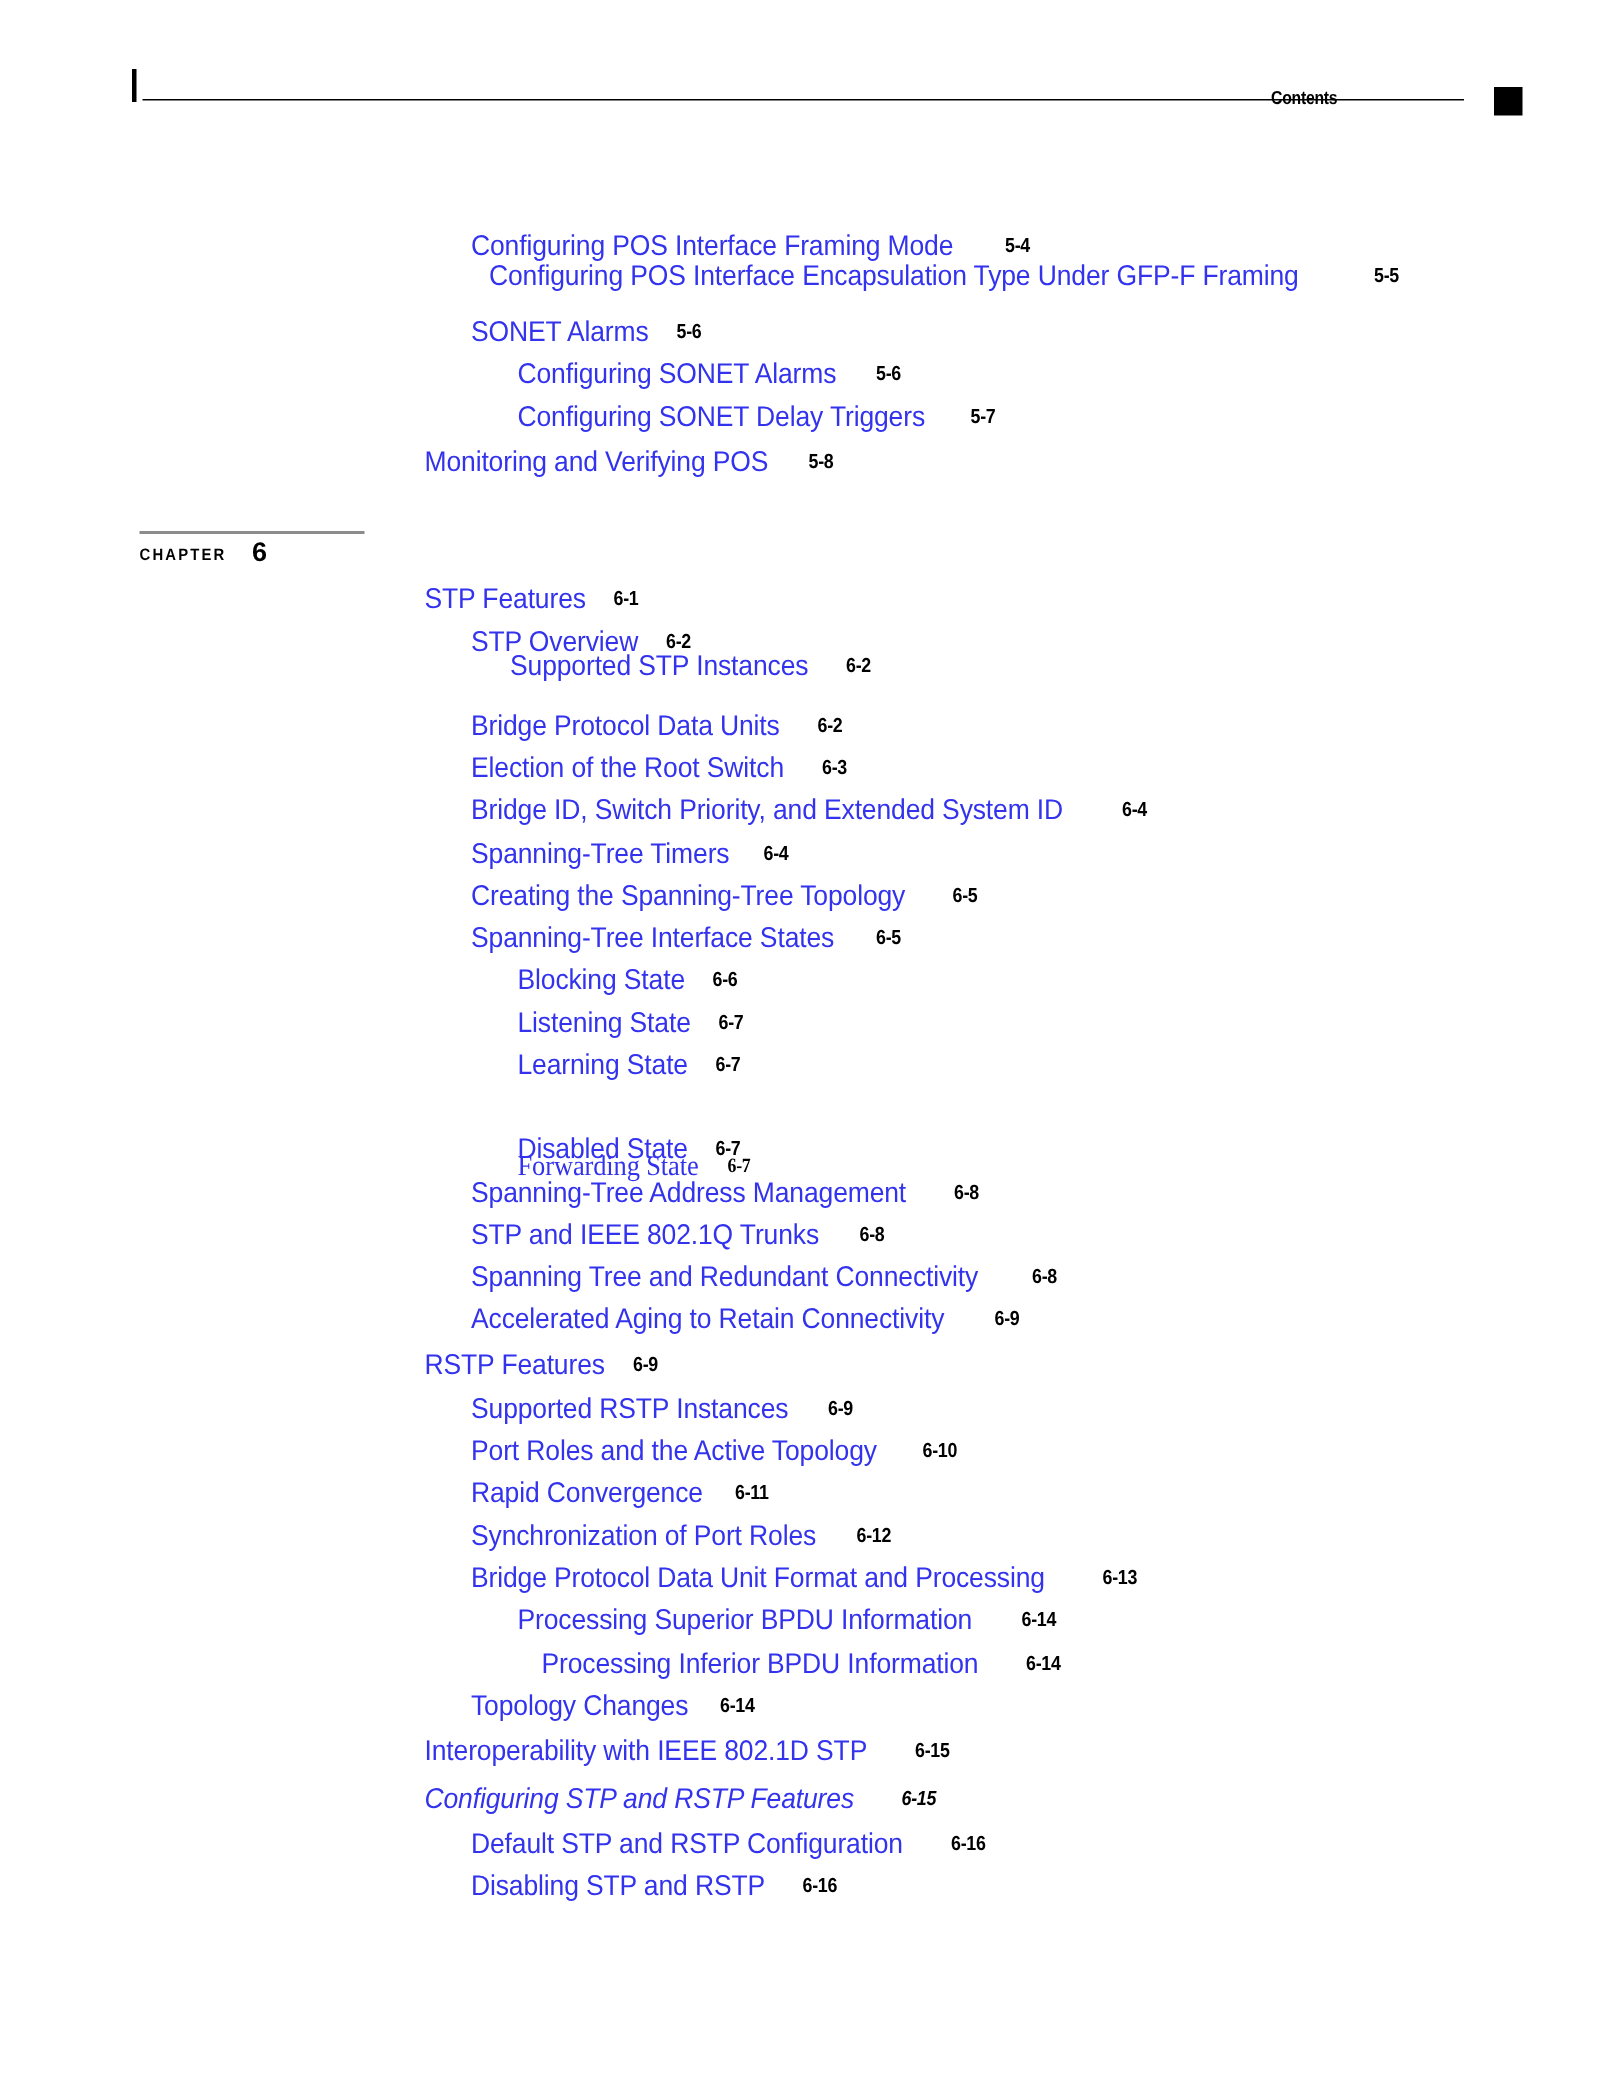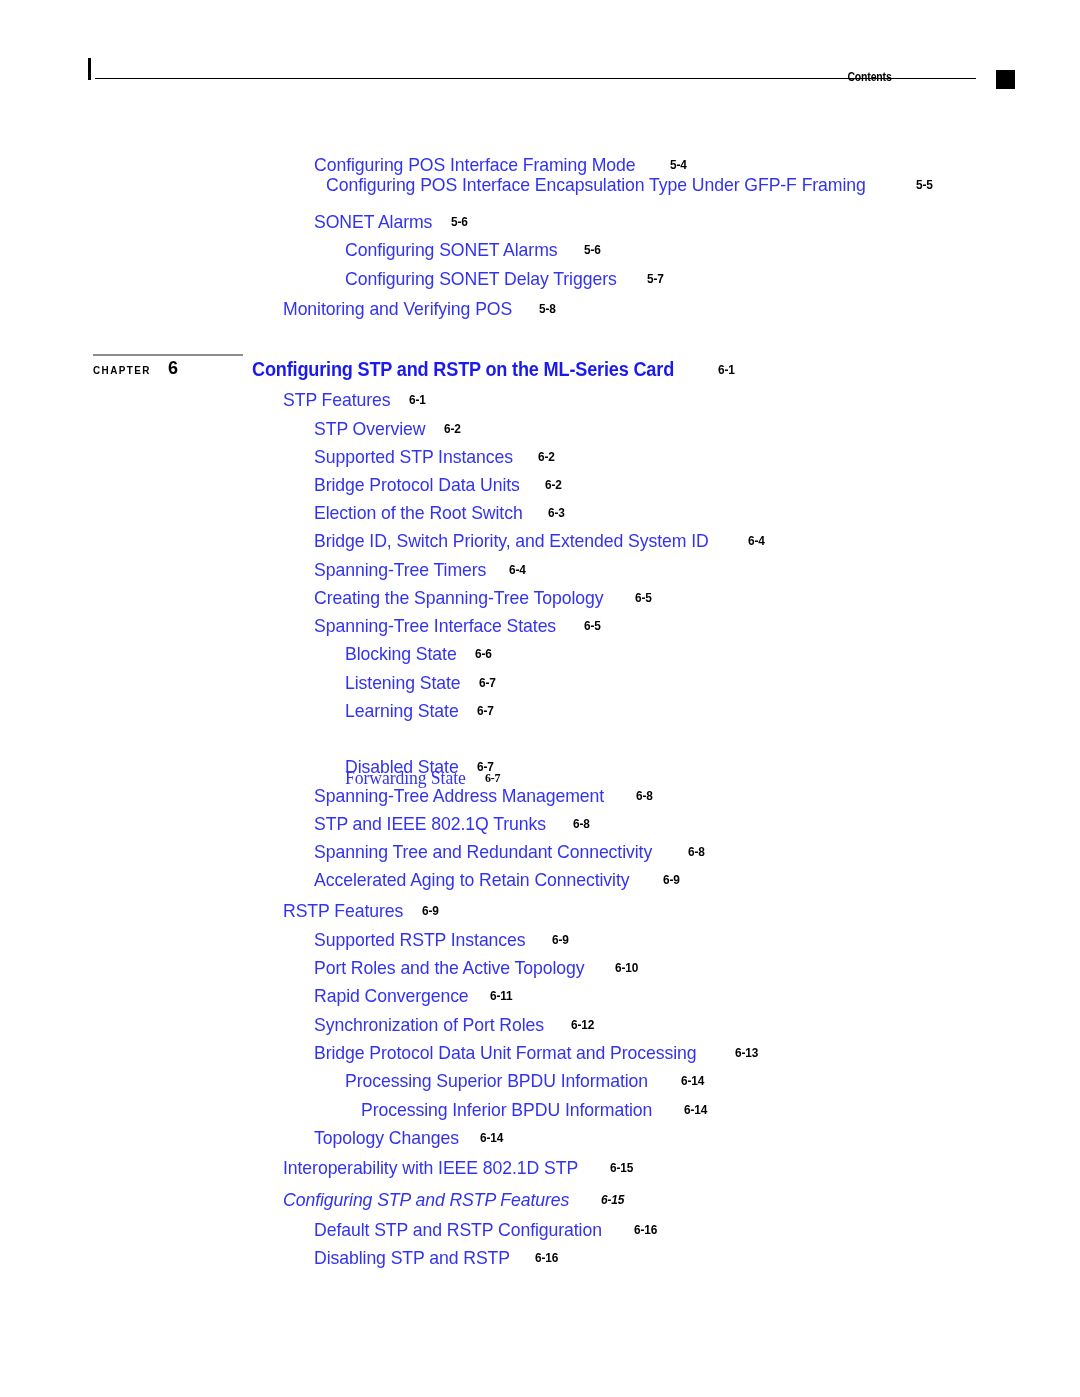--- a/index.html
+++ b/index.html
@@ -13,21 +13,21 @@
     position: relative;
     font-family: "Liberation Sans", sans-serif;
     color: #000000;
     overflow: hidden;
   }
 
   
   #page-header {
     position: absolute;
     left: 0;
-    top: 16px;
+    top: 4px;
     width: 980px;
     height: 90px;
   }
   #header-tick {
     position: absolute;
     left: 88px;
     top: 42px;
     width: 3px;
     height: 22px;
     background: #000;
@@ -177,21 +177,21 @@
 
 <div id="toc">
     <div class="toc-line lvl2" style="top: 155px;"><span class="ttl">Configuring POS Interface Framing Mode</span><span class="pg">5-4</span></div>
     <div class="toc-line lvl2" style="top: 175px; margin-left: 12px;"><span class="ttl">Configuring POS Interface Encapsulation Type Under GFP-F Framing</span><span class="pg">5-5</span></div>
     <div class="toc-line lvl2" style="top: 212px;"><span class="ttl">SONET Alarms</span><span class="pg">5-6</span></div>
     <div class="toc-line lvl3" style="top: 240px;"><span class="ttl">Configuring SONET Alarms</span><span class="pg">5-6</span></div>
     <div class="toc-line lvl3" style="top: 269px;"><span class="ttl">Configuring SONET Delay Triggers</span><span class="pg">5-7</span></div>
     <div class="toc-line lvl1" style="top: 299px;"><span class="ttl">Monitoring and Verifying POS</span><span class="pg">5-8</span></div>
     <div class="toc-line lvl1" style="top: 390px;"><span class="ttl">STP Features</span><span class="pg">6-1</span></div>
     <div class="toc-line lvl2" style="top: 419px;"><span class="ttl">STP Overview</span><span class="pg">6-2</span></div>
-    <div class="toc-line lvl2" style="top: 447px;"><span class="ttl">Supported STP Instances</span><span class="pg">6-2</span></div>
+    <div class="toc-line lvl2" style="top: 435px; margin-left: 26px;"><span class="ttl">Supported STP Instances</span><span class="pg">6-2</span></div>
     <div class="toc-line lvl2" style="top: 475px;"><span class="ttl">Bridge Protocol Data Units</span><span class="pg">6-2</span></div>
     <div class="toc-line lvl2" style="top: 503px;"><span class="ttl">Election of the Root Switch</span><span class="pg">6-3</span></div>
     <div class="toc-line lvl2" style="top: 531px;"><span class="ttl">Bridge ID, Switch Priority, and Extended System ID</span><span class="pg">6-4</span></div>
     <div class="toc-line lvl2" style="top: 560px;"><span class="ttl">Spanning-Tree Timers</span><span class="pg">6-4</span></div>
     <div class="toc-line lvl2" style="top: 588px;"><span class="ttl">Creating the Spanning-Tree Topology</span><span class="pg">6-5</span></div>
     <div class="toc-line lvl2" style="top: 616px;"><span class="ttl">Spanning-Tree Interface States</span><span class="pg">6-5</span></div>
     <div class="toc-line lvl3" style="top: 644px;"><span class="ttl">Blocking State</span><span class="pg">6-6</span></div>
     <div class="toc-line lvl3" style="top: 673px;"><span class="ttl">Listening State</span><span class="pg">6-7</span></div>
     <div class="toc-line lvl3" style="top: 701px;"><span class="ttl">Learning State</span><span class="pg">6-7</span></div>
     <div class="toc-line lvl3" style="top: 768px; font-family: Liberation Serif, serif;"><span class="ttl">Forwarding State</span><span class="pg">6-7</span></div>
@@ -212,23 +212,20 @@
     <div class="toc-line lvl1" style="top: 1158px;"><span class="ttl">Interoperability with IEEE 802.1D STP</span><span class="pg">6-15</span></div>
     <div class="toc-line lvl1" style="top: 1190px; font-style: italic;"><span class="ttl">Configuring STP and RSTP Features</span><span class="pg">6-15</span></div>
     <div class="toc-line lvl2" style="top: 1220px;"><span class="ttl">Default STP and RSTP Configuration</span><span class="pg">6-16</span></div>
     <div class="toc-line lvl2" style="top: 1248px; text-align: right;"><span class="ttl">Disabling STP and RSTP</span><span class="pg">6-16</span></div>
   </div>
 
 <div id="chapter-block">
   <div id="chapter-rule"></div>
   <div id="chapter-word">CHAPTER</div>
   <div id="chapter-number">6</div>
-  <div id="chapter-title-line">
-    <span class="ttl">Configuring STP and RSTP on the ML-Series Card</span><span class="pg">6-1</span>
-  </div>
 </div>
 
 <div id="page-footer">
   
   
   
   
   
   
 </div>

